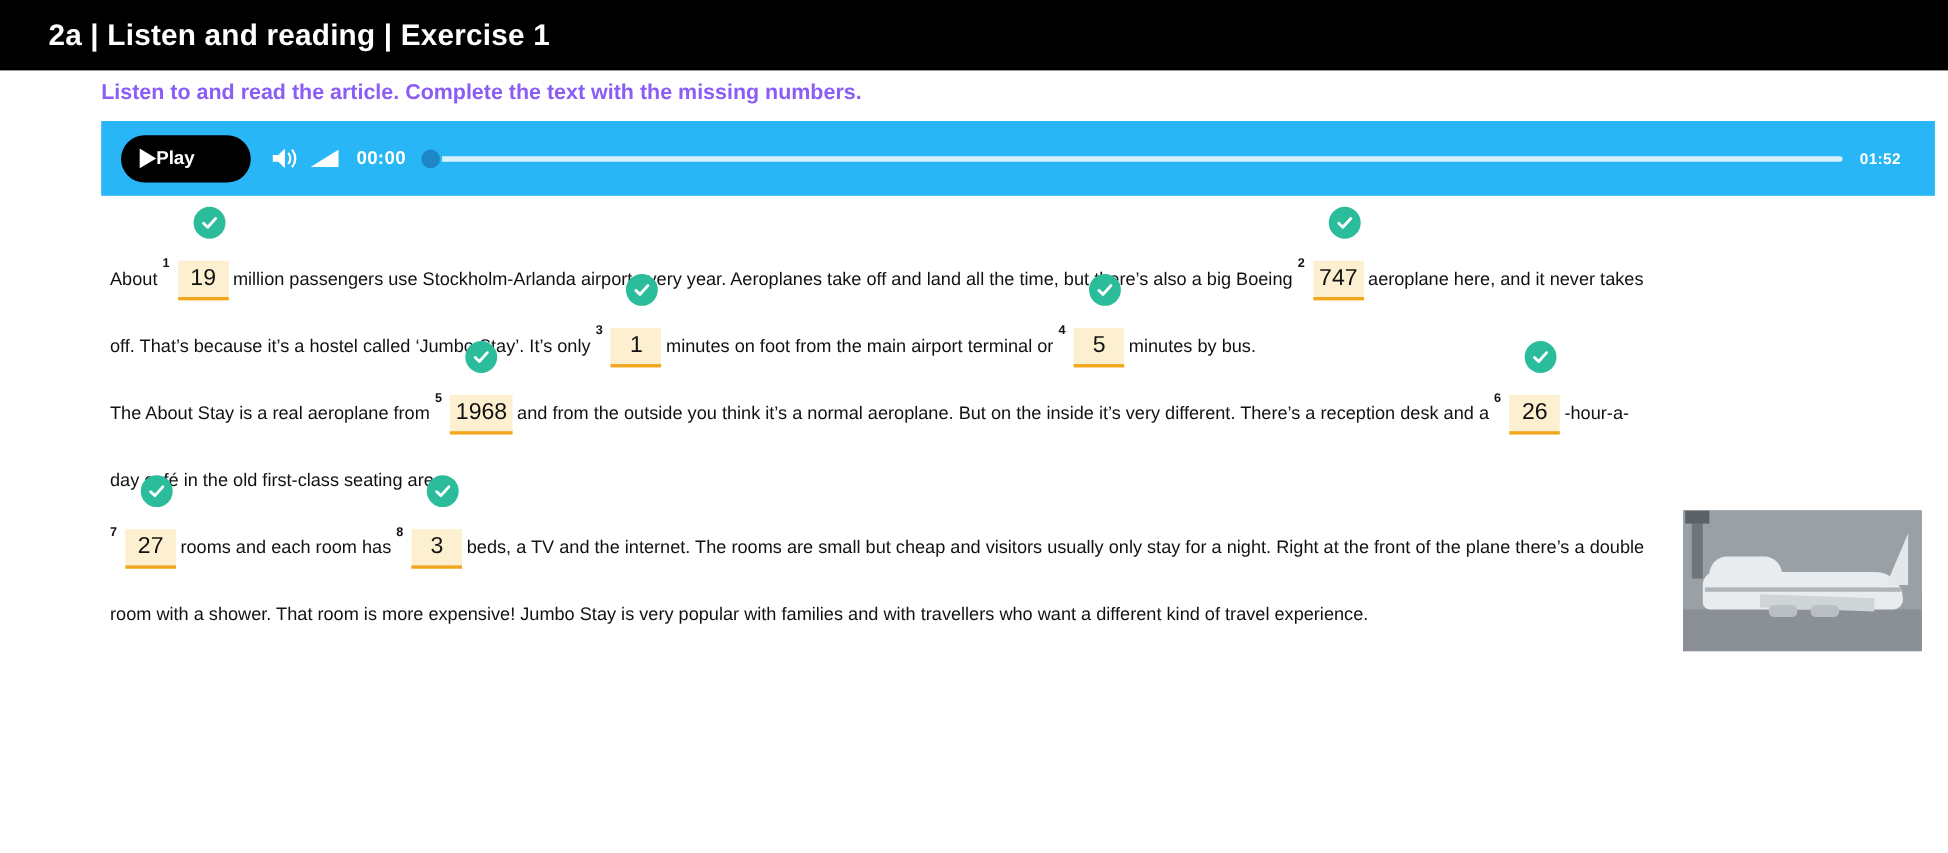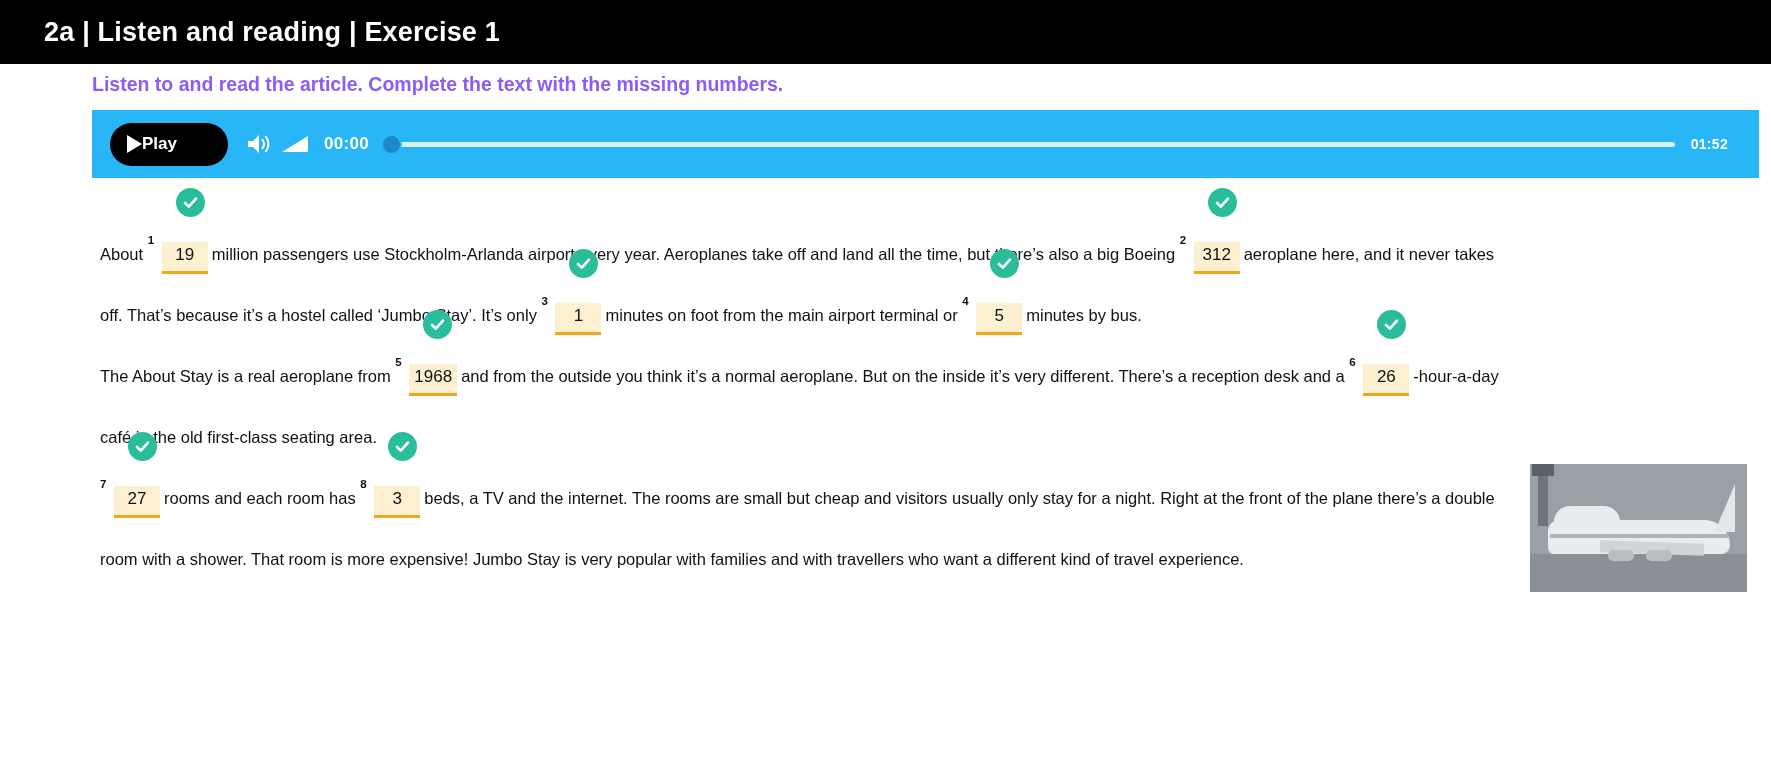--- a/index.html
+++ b/index.html
@@ -159,21 +159,21 @@
     font-weight: bold;
     color: #111;
   }
   .blank .answer-box {
     display: inline-block;
     min-width: 46px;
     text-align: center;
     background: #fdf0d0;
     border-bottom: 3px solid #f2a61c;
     padding: 4px 5px 6px 5px;
-    font-size: 17px;
+    font-size: 21px;
     color: #111;
     line-height: 1.1;
   }
   .blank .check-badge {
     position: absolute;
     top: -36px;
     left: 14px;
     width: 29px; height: 29px;
     border-radius: 50%;
     background: #2bbd9b;
@@ -261,21 +261,21 @@
     </div>
 
     <div class="time-total">01:52</div>
   </div>
 
   <div class="article">
       <div class="para"><span>About </span><span class="blank"><span class="qnum">1</span><span class="answer-box">19</span><span class="check-badge">
             <svg width="17" height="17" viewBox="0 0 17 17">
               <polyline points="3,9 6.8,12.6 14,4.6" fill="none" stroke="#ffffff" stroke-width="2.6" stroke-linecap="round" stroke-linejoin="round"></polyline>
             </svg>
-          </span></span><span>million passengers use Stockholm-Arlanda airport every year. Aeroplanes take off and land all the time, but there’s also a big Boeing </span><span class="blank"><span class="qnum">2</span><span class="answer-box">312</span><span class="check-badge">
+          </span></span><span>million passengers use Stockholm-Arlanda airport every year. Aeroplanes take off and land all the time, but there’s also a big Boeing </span><span class="blank"><span class="qnum">2</span><span class="answer-box">747</span><span class="check-badge">
             <svg width="17" height="17" viewBox="0 0 17 17">
               <polyline points="3,9 6.8,12.6 14,4.6" fill="none" stroke="#ffffff" stroke-width="2.6" stroke-linecap="round" stroke-linejoin="round"></polyline>
             </svg>
           </span></span><span>aeroplane here, and it never takes off. That’s because it’s a hostel called ‘Jumbo Stay’. It’s only </span><span class="blank"><span class="qnum">3</span><span class="answer-box">1</span><span class="check-badge">
             <svg width="17" height="17" viewBox="0 0 17 17">
               <polyline points="3,9 6.8,12.6 14,4.6" fill="none" stroke="#ffffff" stroke-width="2.6" stroke-linecap="round" stroke-linejoin="round"></polyline>
             </svg>
           </span></span><span>minutes on foot from the main airport terminal or </span><span class="blank"><span class="qnum">4</span><span class="answer-box">5</span><span class="check-badge">
             <svg width="17" height="17" viewBox="0 0 17 17">
               <polyline points="3,9 6.8,12.6 14,4.6" fill="none" stroke="#ffffff" stroke-width="2.6" stroke-linecap="round" stroke-linejoin="round"></polyline>

